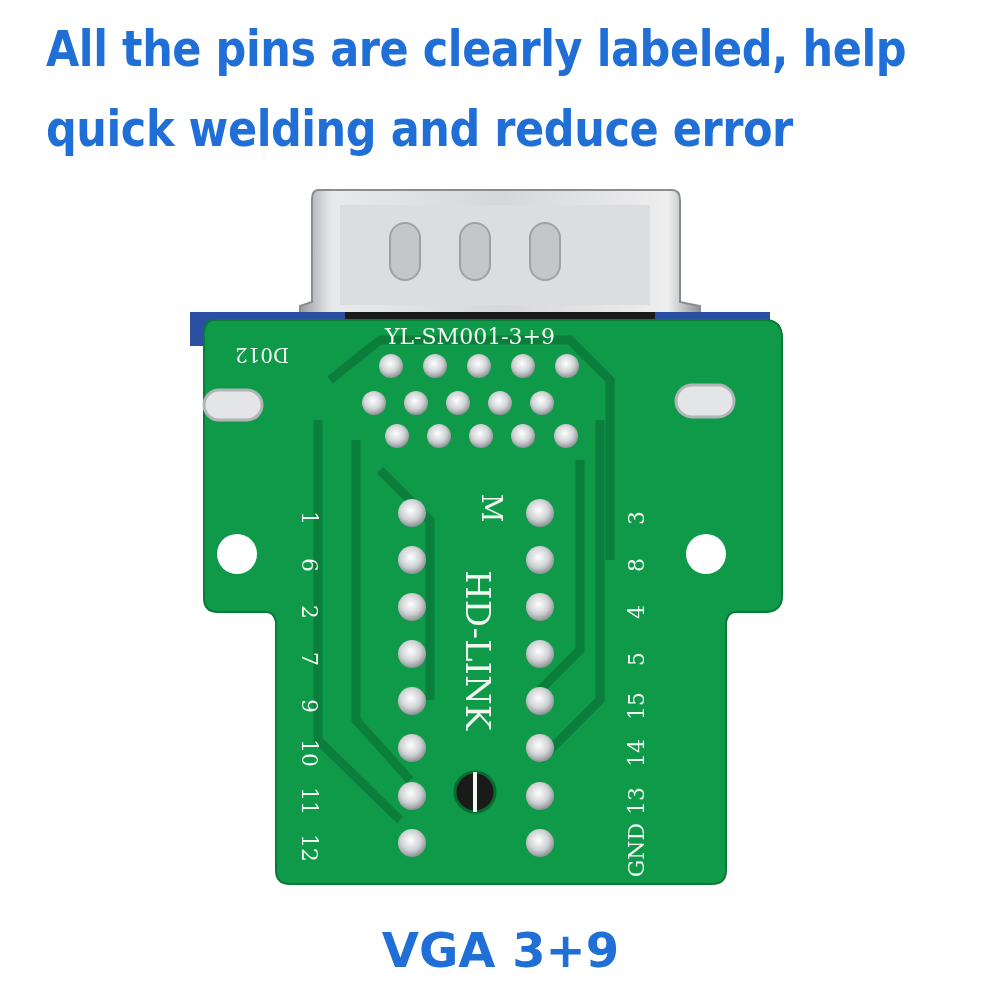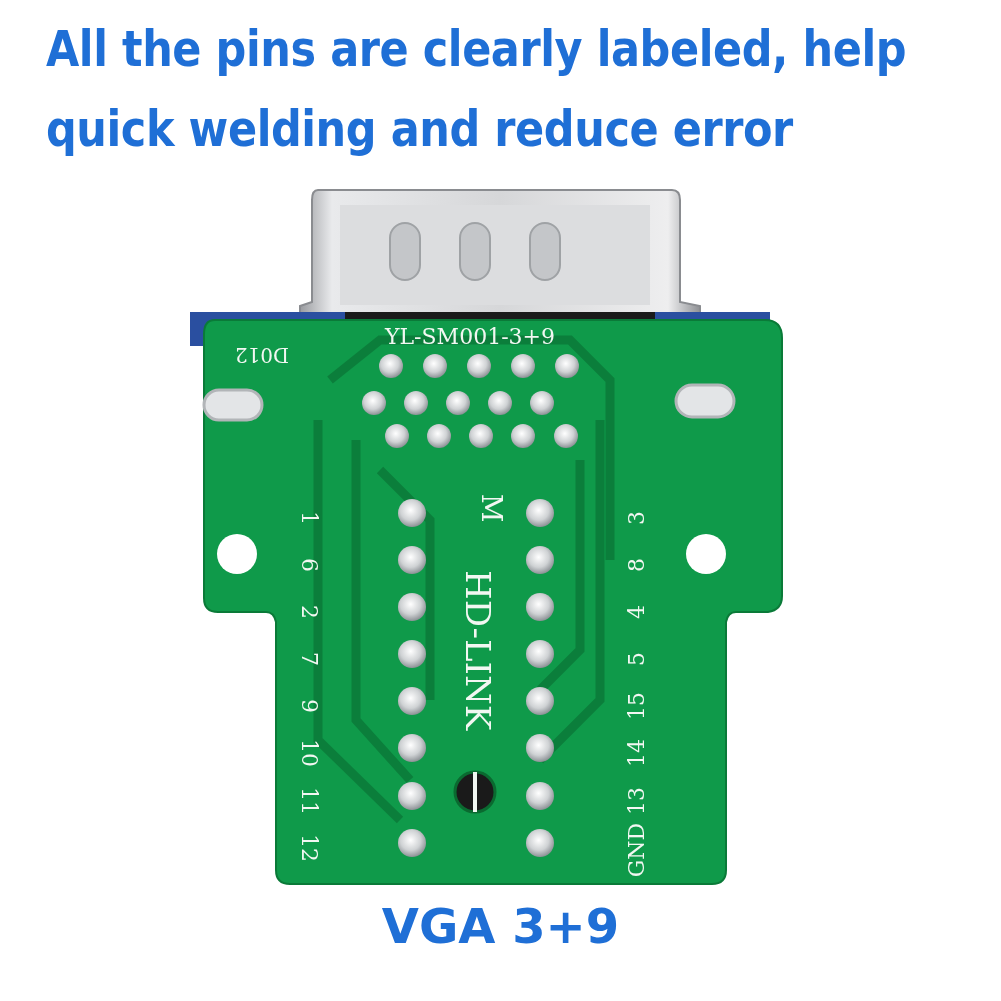--- a/index.html
+++ b/index.html
@@ -1,20 +1,20 @@
 <!DOCTYPE html>
 <html><head>
   <meta charset="utf-8">
   <style>
     html, body { margin:0; padding:0; background:#ffffff; }
     body { width:1001px; height:1001px; position:relative; overflow:hidden; font-family:"Liberation Sans", sans-serif; }
     .headline { position:absolute; left:46px; color:#1f6fd6; font-weight:bold; font-size:50px; letter-spacing:-0.5px; white-space:nowrap; font-family:"DejaVu Sans", sans-serif; transform-origin:left top; }
     .h1 { top:20px; transform:scaleX(0.86); }
     .h2 { top:100px; transform:scaleX(0.86); }
-    .caption { position:absolute; top:898px; left:0; width:100%; text-align:center; color:#1f6fd6; font-weight:bold; font-size:48px; font-family:"DejaVu Sans", sans-serif; }
+    .caption { position:absolute; top:922px; left:0; width:100%; text-align:center; color:#1f6fd6; font-weight:bold; font-size:48px; font-family:"DejaVu Sans", sans-serif; }
     .product { position:absolute; left:0; top:0; width:1001px; height:1001px; }
     .silk { font-family:"DejaVu Serif", serif; fill:#f2f7f2; }
   </style>
 </head>
 <body>
 
 <div class="headline h1">All the pins are clearly labeled, help</div>
 <div class="headline h2">quick welding and reduce error</div>
 
 <svg class="product" viewBox="0 0 1001 1001" xmlns="http://www.w3.org/2000/svg">

